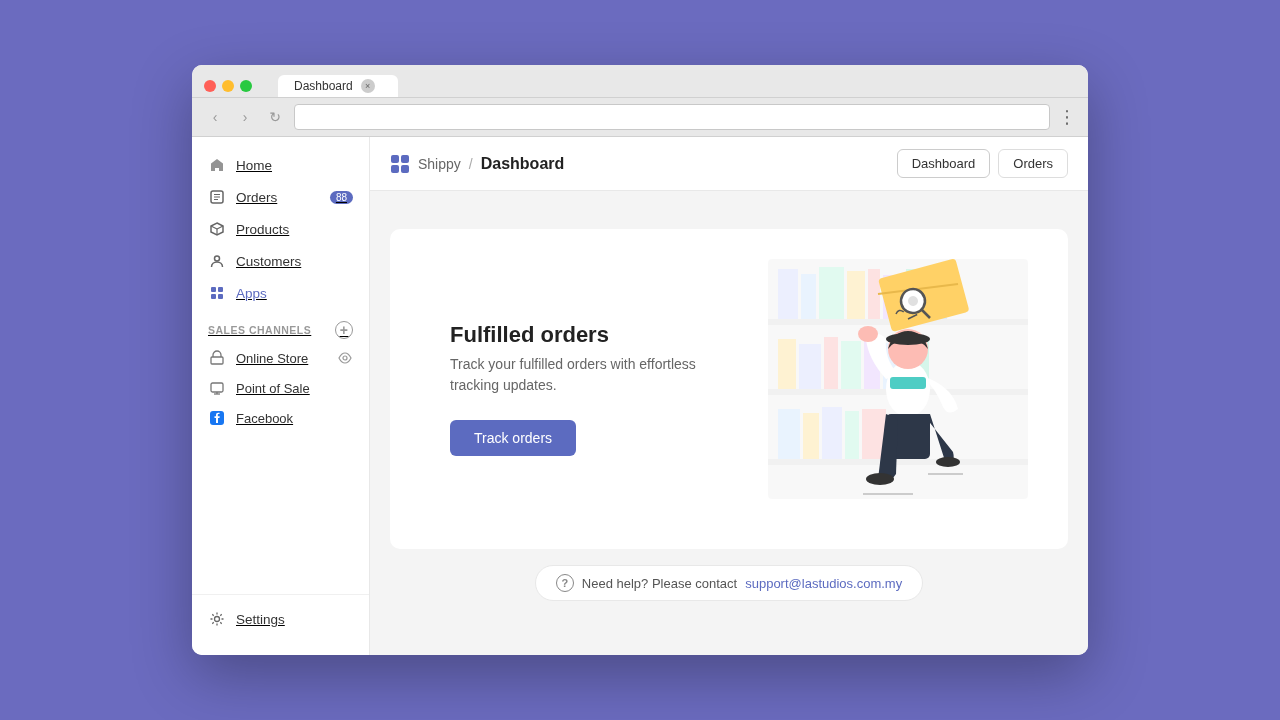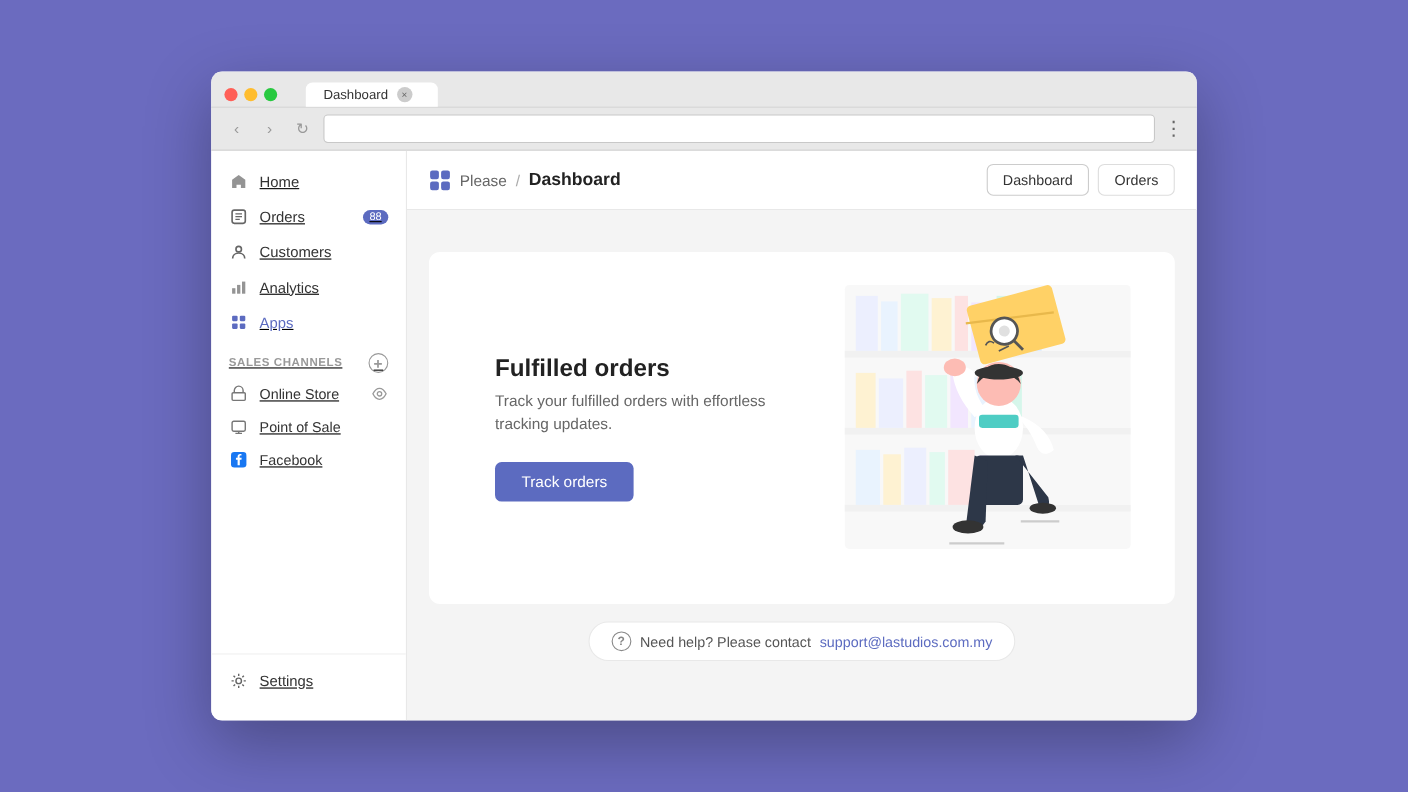--- a/index.html
+++ b/index.html
@@ -447,41 +447,42 @@
             <rect x="2" y="2" width="12" height="12" rx="2" stroke="currentColor" stroke-width="1.5" fill="none"></rect>
             <line x1="5" y1="5.5" x2="11" y2="5.5" stroke="currentColor" stroke-width="1.2"></line>
             <line x1="5" y1="8" x2="11" y2="8" stroke="currentColor" stroke-width="1.2"></line>
             <line x1="5" y1="10.5" x2="9" y2="10.5" stroke="currentColor" stroke-width="1.2"></line>
           </svg>
         </span>
         <span>Orders</span>
         <span class="badge">88</span>
       </div>
 
-
       <div class="sidebar-nav-item">
         <span class="sidebar-icon">
           <svg width="16" height="16" viewBox="0 0 16 16" fill="none">
+            <path d="M8 2L14 5v6l-6 3L2 11V5l6-3z" stroke="currentColor" stroke-width="1.5" fill="none"></path>
+            <line x1="8" y1="8" x2="8" y2="14" stroke="currentColor" stroke-width="1.2"></line>
+            <line x1="8" y1="8" x2="14" y2="5" stroke="currentColor" stroke-width="1.2"></line>
+            <line x1="8" y1="8" x2="2" y2="5" stroke="currentColor" stroke-width="1.2"></line>
+          </svg>
+        </span>
+        <span>Products</span>
+      </div>
+
+      <div class="sidebar-nav-item">
+        <span class="sidebar-icon">
+          <svg width="16" height="16" viewBox="0 0 16 16" fill="none">
             <circle cx="8" cy="5.5" r="2.5" stroke="currentColor" stroke-width="1.5" fill="none"></circle>
             <path d="M2.5 14c0-3 2.5-5 5.5-5s5.5 2 5.5 5" stroke="currentColor" stroke-width="1.5" fill="none"></path>
           </svg>
         </span>
         <span>Customers</span>
       </div>
 
-      <div class="sidebar-nav-item">
-        <span class="sidebar-icon">
-          <svg width="16" height="16" viewBox="0 0 16 16" fill="none">
-            <rect x="2" y="9" width="3" height="5" fill="currentColor" opacity="0.7"></rect>
-            <rect x="6.5" y="6" width="3" height="8" fill="currentColor" opacity="0.7"></rect>
-            <rect x="11" y="3" width="3" height="11" fill="currentColor" opacity="0.7"></rect>
-          </svg>
-        </span>
-        <span>Analytics</span>
-      </div>
 
 
       <div class="sidebar-nav-item active">
         <span class="sidebar-icon">
           <svg width="16" height="16" viewBox="0 0 16 16" fill="none">
             <rect x="2" y="2" width="5" height="5" rx="1" fill="#5c6bc0"></rect>
             <rect x="9" y="2" width="5" height="5" rx="1" fill="#5c6bc0"></rect>
             <rect x="2" y="9" width="5" height="5" rx="1" fill="#5c6bc0"></rect>
             <rect x="9" y="9" width="5" height="5" rx="1" fill="#5c6bc0"></rect>
           </svg>
@@ -551,21 +552,21 @@
       <div class="main-header">
         <div class="breadcrumb">
           <span class="breadcrumb-app-icon">
             <svg width="20" height="20" viewBox="0 0 20 20" fill="none">
               <rect x="1" y="1" width="8" height="8" rx="2" fill="#5c6bc0"></rect>
               <rect x="11" y="1" width="8" height="8" rx="2" fill="#5c6bc0"></rect>
               <rect x="1" y="11" width="8" height="8" rx="2" fill="#5c6bc0"></rect>
               <rect x="11" y="11" width="8" height="8" rx="2" fill="#5c6bc0"></rect>
             </svg>
           </span>
-          <span class="breadcrumb-link">Please</span>
+          <span class="breadcrumb-link">Shippy</span>
           <span class="breadcrumb-sep">/</span>
           <span class="breadcrumb-current">Dashboard</span>
         </div>
         <div class="header-actions">
           <button class="header-btn active">Dashboard</button>
           <button class="header-btn">Orders</button>
         </div>
       </div>
 
       <div class="main-body">

